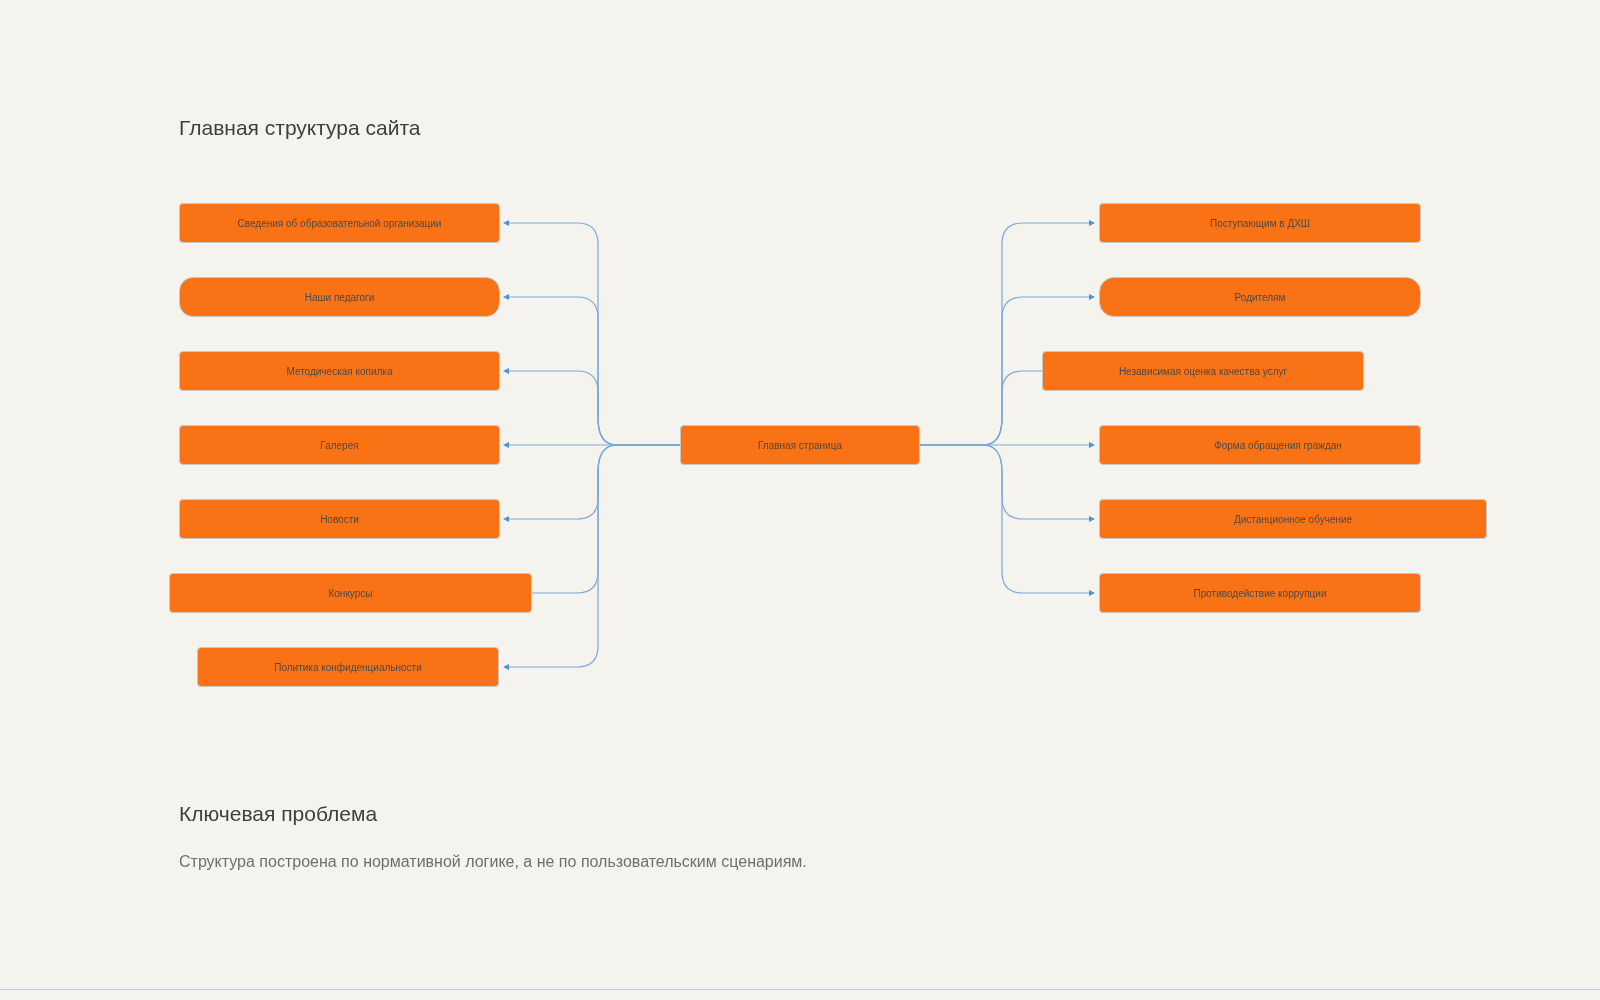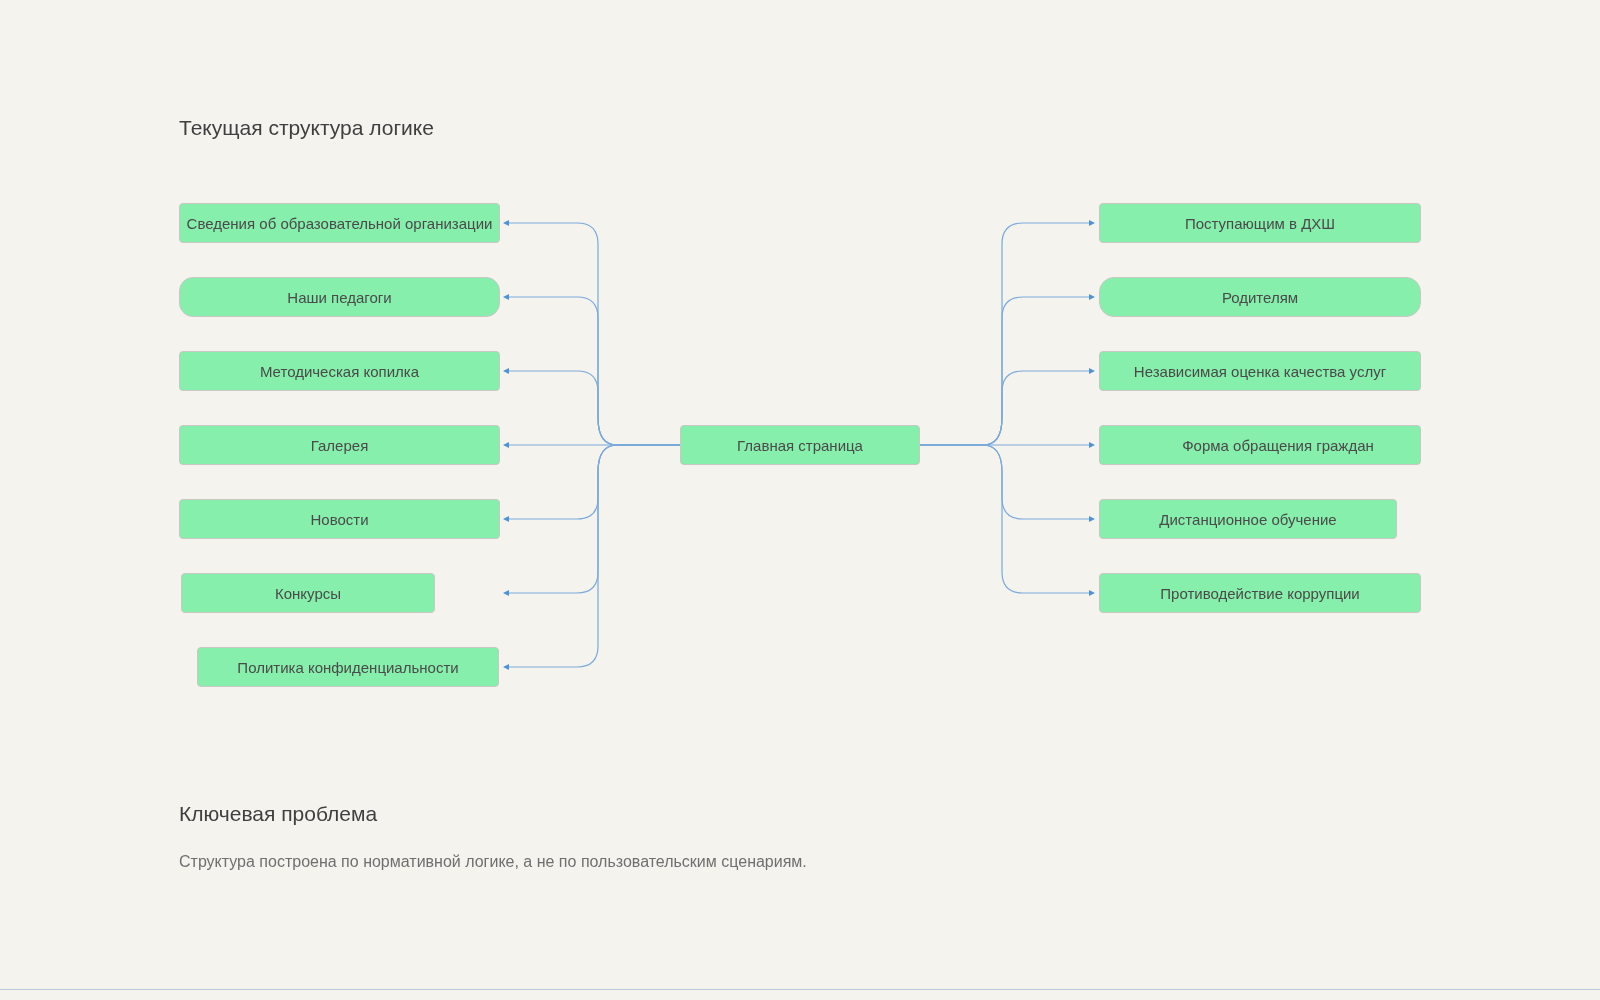--- a/index.html
+++ b/index.html
@@ -47,41 +47,41 @@
     top: 0;
     width: 1600px;
     height: 1000px;
   }
   .node {
     position: absolute;
     box-sizing: border-box;
     height: 40px;
     border: 1px solid #c8c7c4;
     border-radius: 4px;
-    background: #86efac;
+    background: #f97316;
     display: flex;
     align-items: center;
     justify-content: center;
-    font-size: 15px;
+    font-size: 10px;
     color: #4a4a4a;
     white-space: nowrap;
   }
   .page-divider {
     position: absolute;
     left: 0;
     top: 989px;
     width: 1600px;
     height: 1px;
     background: #bcc9dd;
   }
 </style>
 </head>
 <body>
 
-<h2 id="diagram-title" class="section-title">Текущая структура логике</h2>
+<h2 id="diagram-title" class="section-title">Главная структура сайта</h2>
 
 <svg id="connector-canvas" viewBox="0 0 1600 1000" xmlns="http://www.w3.org/2000/svg">
     <path d="M 680 445 L 617 445 Q 598 445 598 418 L 598 244 Q 598 223 577 223 L 509 223" fill="none" stroke="#7aa9da" stroke-width="1.2"></path>
     <path d="M 503 223 L 509 220 L 509 226 Z" fill="#4f93d2"></path>
     <path d="M 680 445 L 617 445 Q 598 445 598 418 L 598 318 Q 598 297 577 297 L 509 297" fill="none" stroke="#7aa9da" stroke-width="1.2"></path>
     <path d="M 503 297 L 509 294 L 509 300 Z" fill="#4f93d2"></path>
     <path d="M 680 445 L 617 445 Q 598 445 598 418 L 598 392 Q 598 371 577 371 L 509 371" fill="none" stroke="#7aa9da" stroke-width="1.2"></path>
     <path d="M 503 371 L 509 368 L 509 374 Z" fill="#4f93d2"></path>
     <path d="M 680 445 L 509 445" fill="none" stroke="#7aa9da" stroke-width="1.2"></path>
     <path d="M 503 445 L 509 442 L 509 448 Z" fill="#4f93d2"></path>
@@ -104,27 +104,27 @@
     <path d="M 920 445 L 983 445 Q 1002 445 1002 472 L 1002 572 Q 1002 593 1023 593 L 1089 593" fill="none" stroke="#7aa9da" stroke-width="1.2"></path>
     <path d="M 1095 593 L 1089 590 L 1089 596 Z" fill="#4f93d2"></path>
   </svg>
 
 <div id="nodes-layer">
     <div class="node" style="left: 179px; top: 203px; width: 321px;">Сведения об образовательной организации</div>
     <div class="node" style="left: 179px; top: 277px; width: 321px; border-radius: 14px;">Наши педагоги</div>
     <div class="node" style="left: 179px; top: 425px; width: 321px;">Галерея</div>
     <div class="node" style="left: 179px; top: 351px; width: 321px;">Методическая копилка</div>
     <div class="node" style="left: 179px; top: 499px; width: 321px;">Новости</div>
-    <div class="node" style="left: 181px; top: 573px; width: 254px;">Конкурсы</div>
+    <div class="node" style="left: 169px; top: 573px; width: 363px;">Конкурсы</div>
     <div class="node" style="left: 197px; top: 647px; width: 302px;">Политика конфиденциальности</div>
     <div class="node" style="left: 1099px; top: 203px; width: 322px;">Поступающим в ДХШ</div>
     <div class="node" style="left: 1099px; top: 277px; width: 322px; border-radius: 15px;">Родителям</div>
-    <div class="node" style="left: 1099px; top: 351px; width: 322px;">Независимая оценка качества услуг</div>
+    <div class="node" style="left: 1042px; top: 351px; width: 322px;">Независимая оценка качества услуг</div>
     <div class="node" style="left: 1099px; top: 425px; width: 322px; padding-left: 36px;">Форма обращения граждан</div>
-    <div class="node" style="left: 1099px; top: 499px; width: 298px; text-align: right;">Дистанционное обучение</div>
+    <div class="node" style="left: 1099px; top: 499px; width: 388px; text-align: right;">Дистанционное обучение</div>
     <div class="node" style="left: 1099px; top: 573px; width: 322px;">Противодействие коррупции</div>
     <div class="node" style="left: 680px; top: 425px; width: 240px;">Главная страница</div>
   </div>
 
 <h2 id="problem-heading" class="section-title">Ключевая проблема</h2>
 
 <p class="body-text">Структура построена по нормативной логике, а не по пользовательским сценариям.</p>
 
 <div class="page-divider"></div>
 

